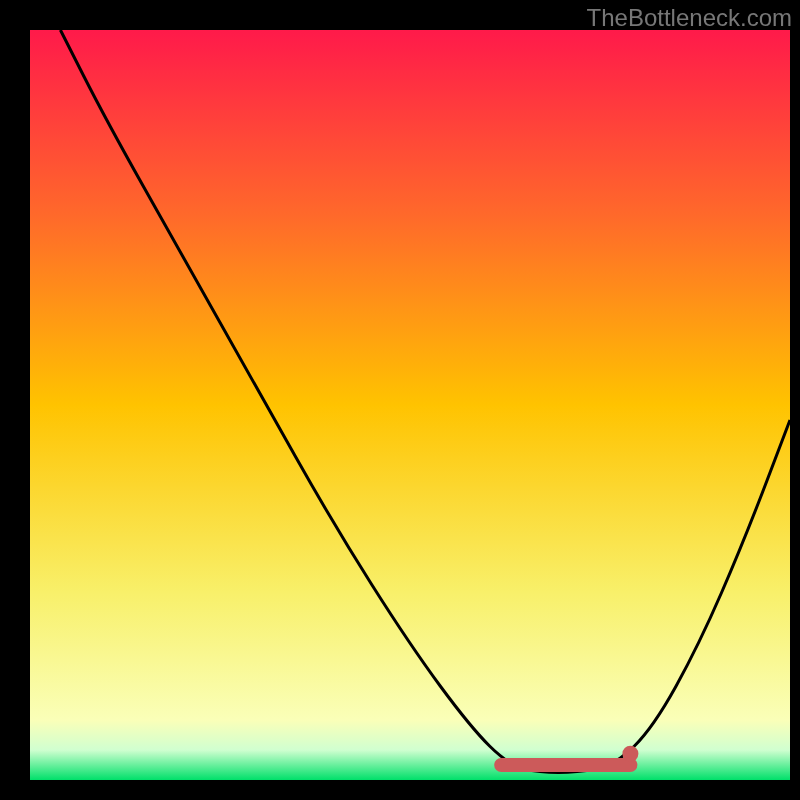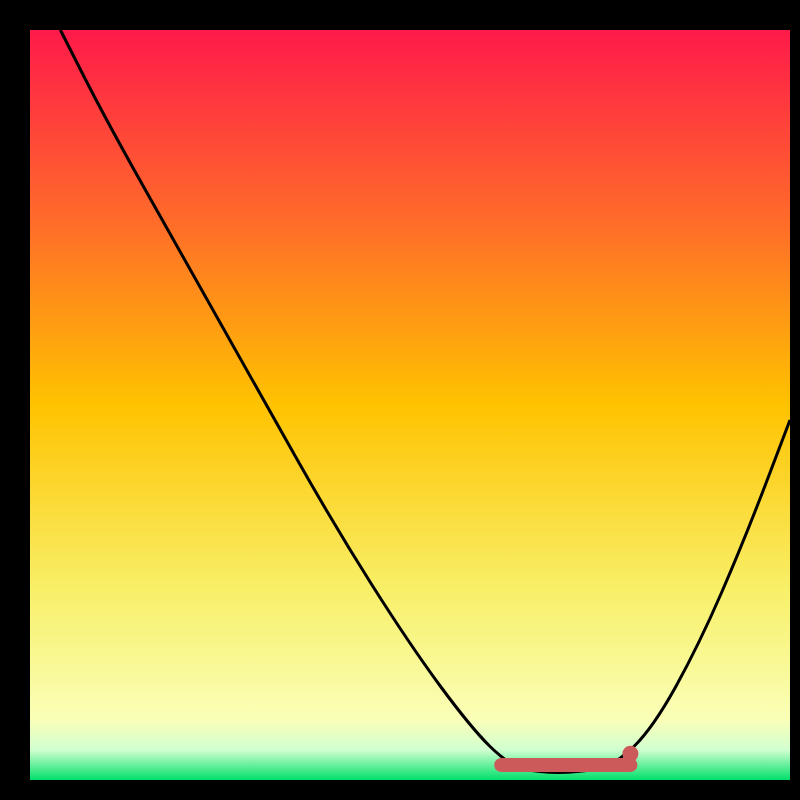--- a/index.html
+++ b/index.html
@@ -25,20 +25,21 @@
     z-index: 5;
   }
   svg {
     display: block;
   }
 </style>
 </head>
 <body>
 
 <div class="container">
+  <div class="watermark">TheBottleneck.com</div>
   <svg id="chart-svg" width="800" height="800" viewBox="0 0 800 800">
     <defs>
       <linearGradient id="bg-grad" x1="0" y1="0" x2="0" y2="1">
         <stop id="g-stop-0" offset="0%" stop-color="#ff1a4a"></stop>
         <stop id="g-stop-1" offset="25%" stop-color="#ff6a2a"></stop>
         <stop id="g-stop-2" offset="50%" stop-color="#ffc300"></stop>
         <stop id="g-stop-3" offset="75%" stop-color="#f8f06a"></stop>
         <stop id="g-stop-4" offset="92%" stop-color="#faffb8"></stop>
         <stop id="g-stop-5" offset="96%" stop-color="#d0ffd0"></stop>
         <stop id="g-stop-6" offset="100%" stop-color="#00e06a"></stop>

